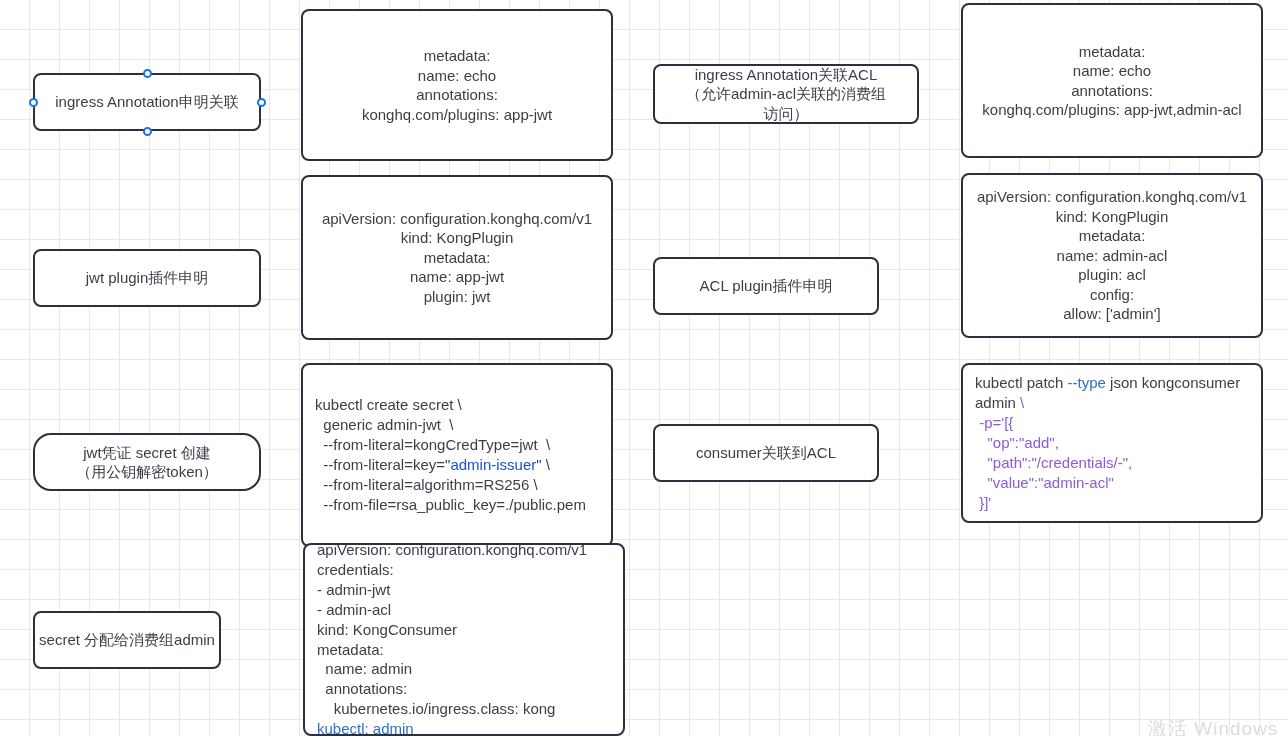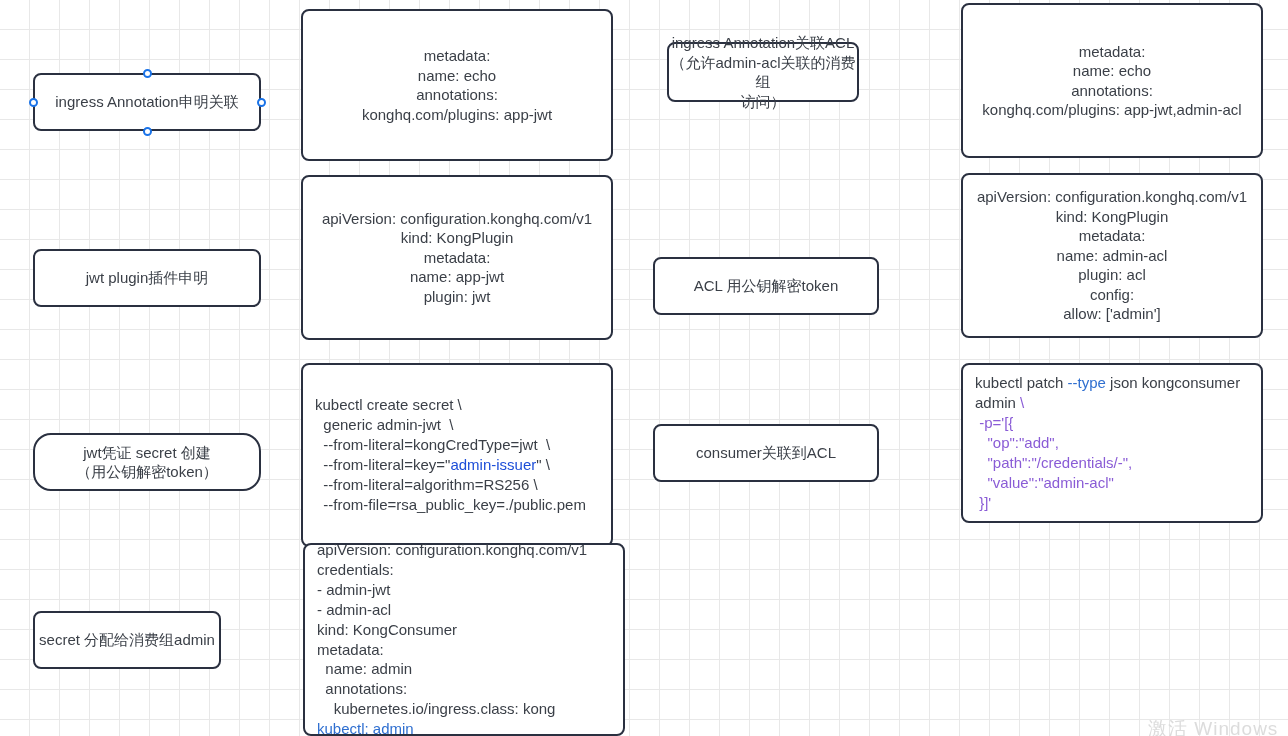--- a/index.html
+++ b/index.html
@@ -92,21 +92,21 @@
       <div class="handle" style="left: 142.5px; top: 68.5px;"></div>
       <div class="handle" style="left: 142.5px; top: 126.5px;"></div>
       <div class="handle" style="left: 28.5px; top: 97.5px;"></div>
       <div class="handle" style="left: 256.5px; top: 97.5px;"></div>
       <div class="node center" style="left: 301px; top: 9px; width: 312px; height: 152px;">
         <div class="node-label">metadata:
   name: echo
   annotations:
     konghq.com/plugins: app-jwt</div>
       </div>
-      <div class="node center" style="left: 653px; top: 42px; width: 192px; height: 60px; margin-left: 14px;">
+      <div class="node center" style="left: 653px; top: 64px; width: 266px; height: 60px;">
         <div class="node-label">ingress Annotation关联ACL
 （允许admin-acl关联的消费组
 访问）</div>
       </div>
       <div class="node center" style="left: 961px; top: 3px; width: 302px; height: 155px;">
         <div class="node-label">metadata:
   name: echo
   annotations:
     konghq.com/plugins: app-jwt,admin-acl</div>
       </div>
@@ -114,21 +114,21 @@
         <div class="node-label">jwt plugin插件申明</div>
       </div>
       <div class="node center" style="left: 301px; top: 175px; width: 312px; height: 165px;">
         <div class="node-label">apiVersion: configuration.konghq.com/v1
 kind: KongPlugin
 metadata:
   name: app-jwt
 plugin: jwt</div>
       </div>
       <div class="node center" style="left: 653px; top: 257px; width: 226px; height: 58px;">
-        <div class="node-label">ACL 用公钥解密token</div>
+        <div class="node-label">ACL plugin插件申明</div>
       </div>
       <div class="node center" style="left: 961px; top: 173px; width: 302px; height: 165px;">
         <div class="node-label">apiVersion: configuration.konghq.com/v1
 kind: KongPlugin
 metadata:
   name: admin-acl
 plugin: acl
 config:
   allow: ['admin']</div>
       </div>

